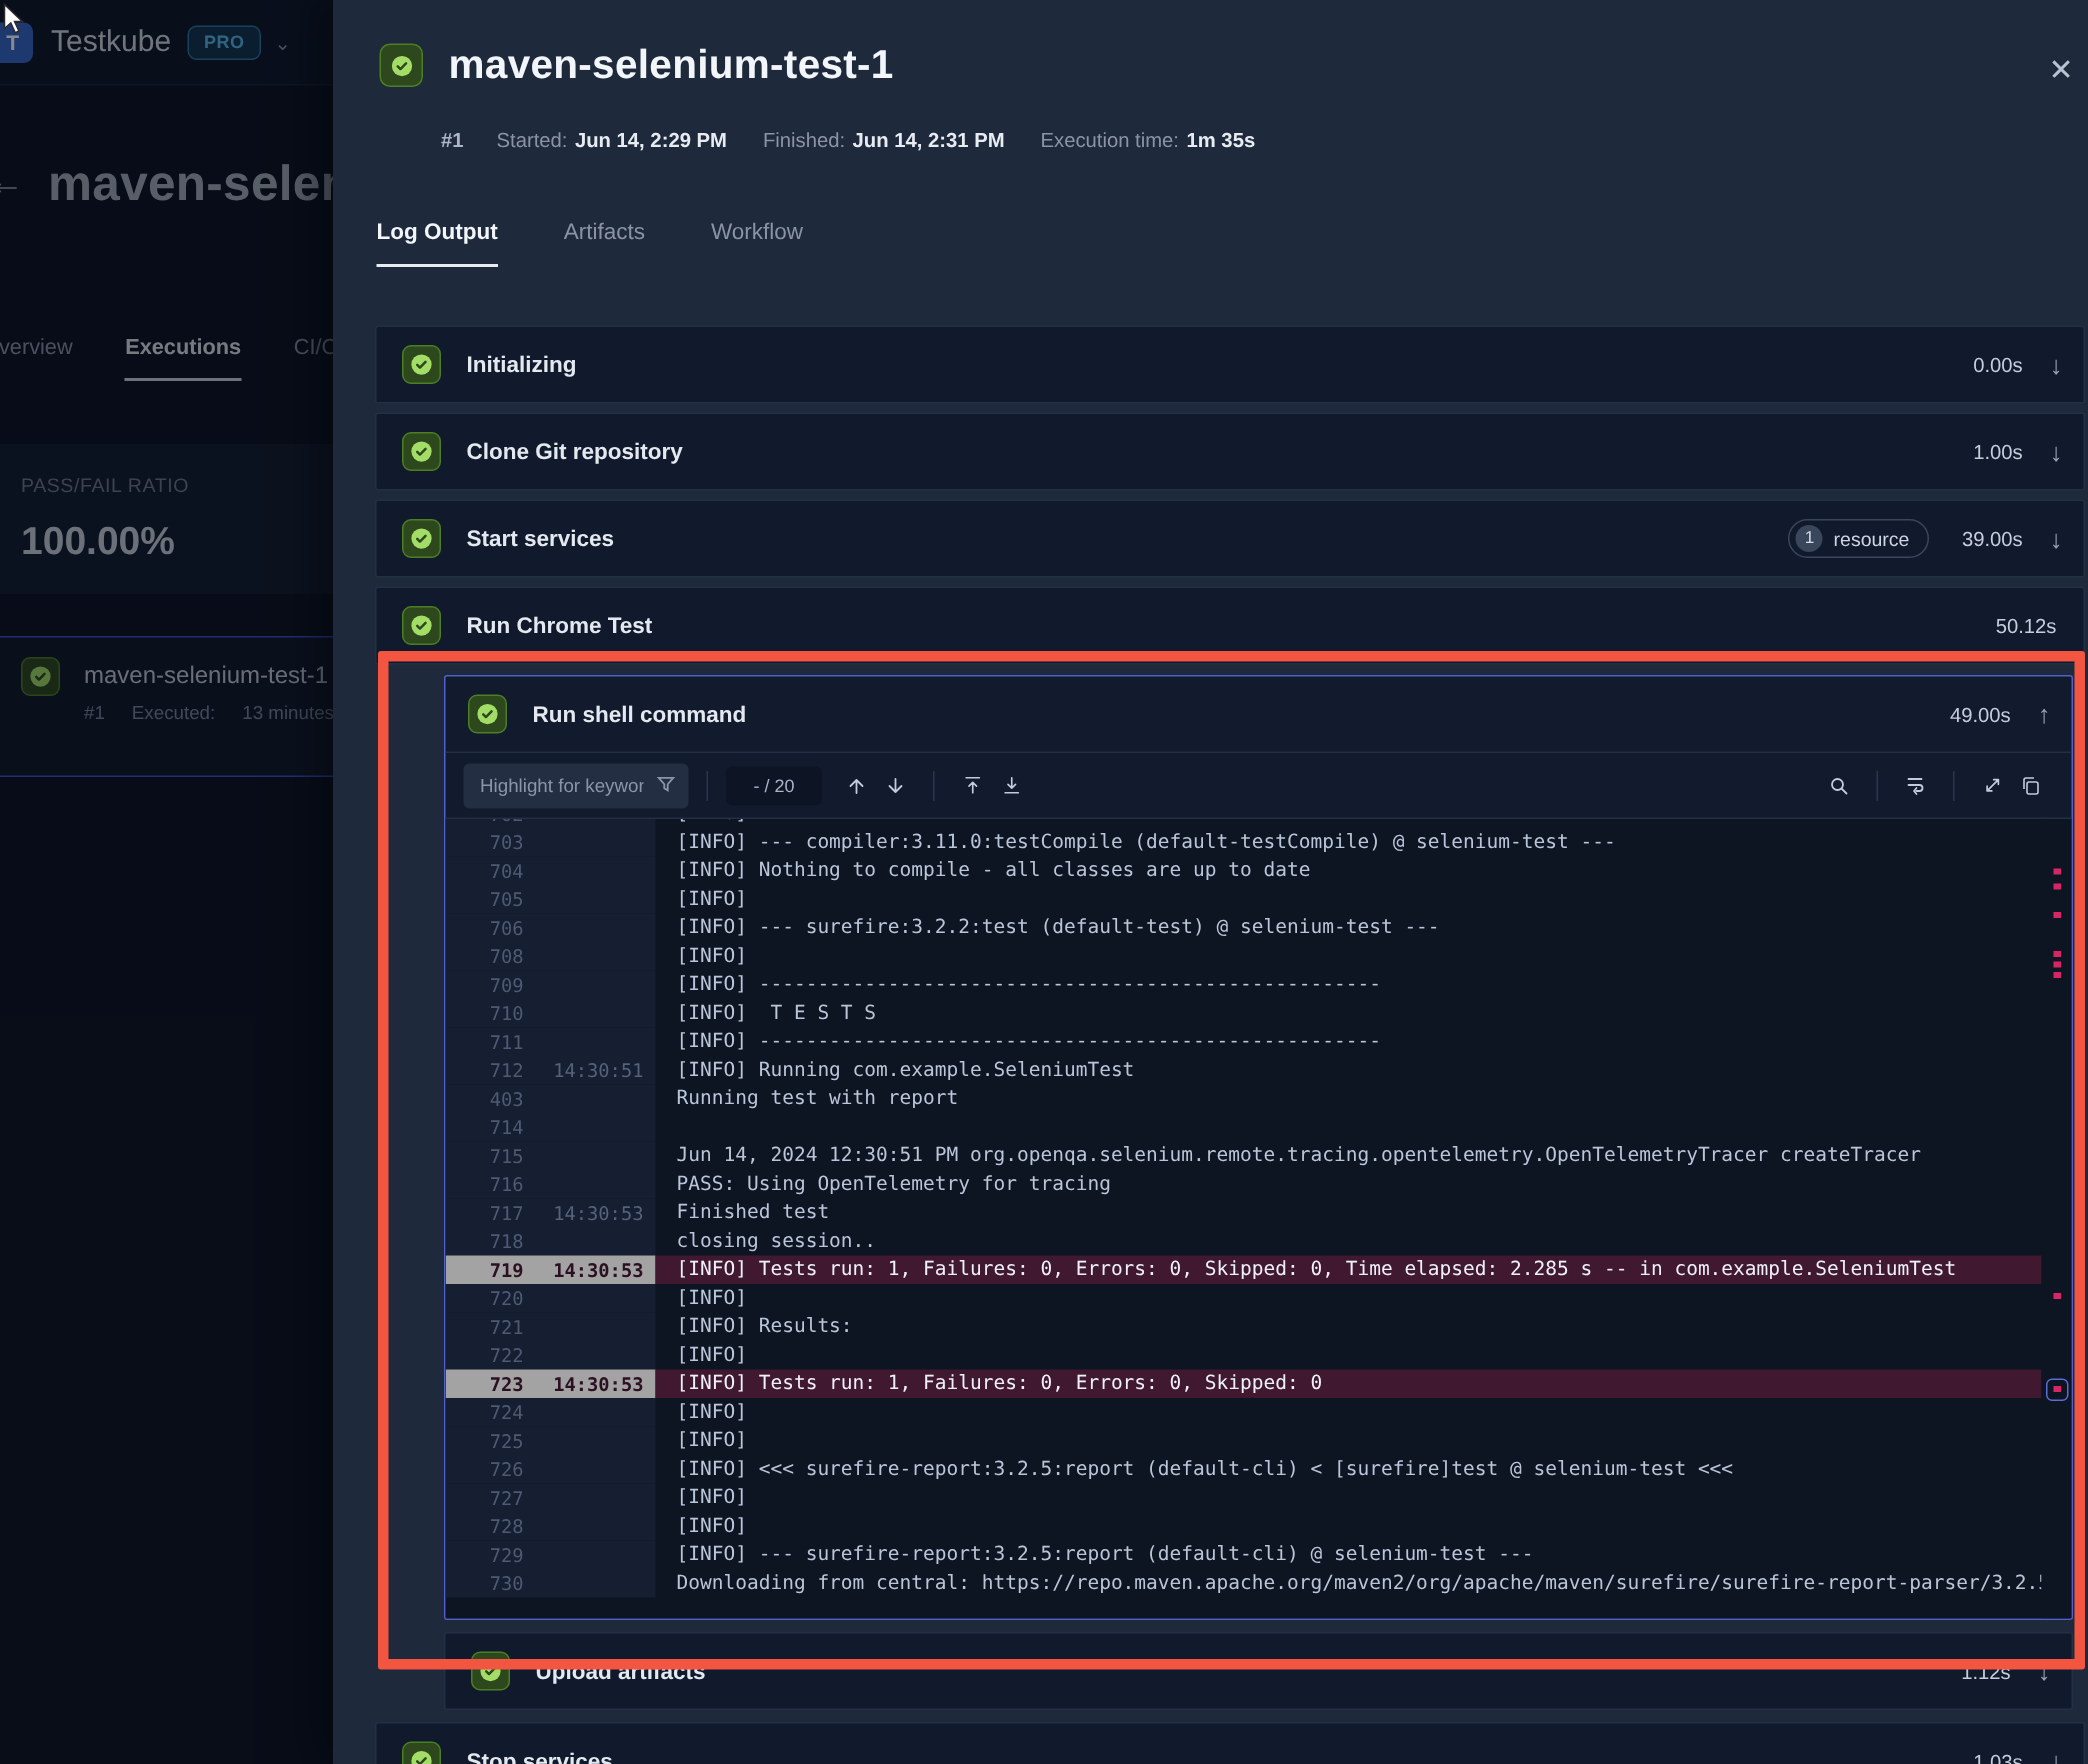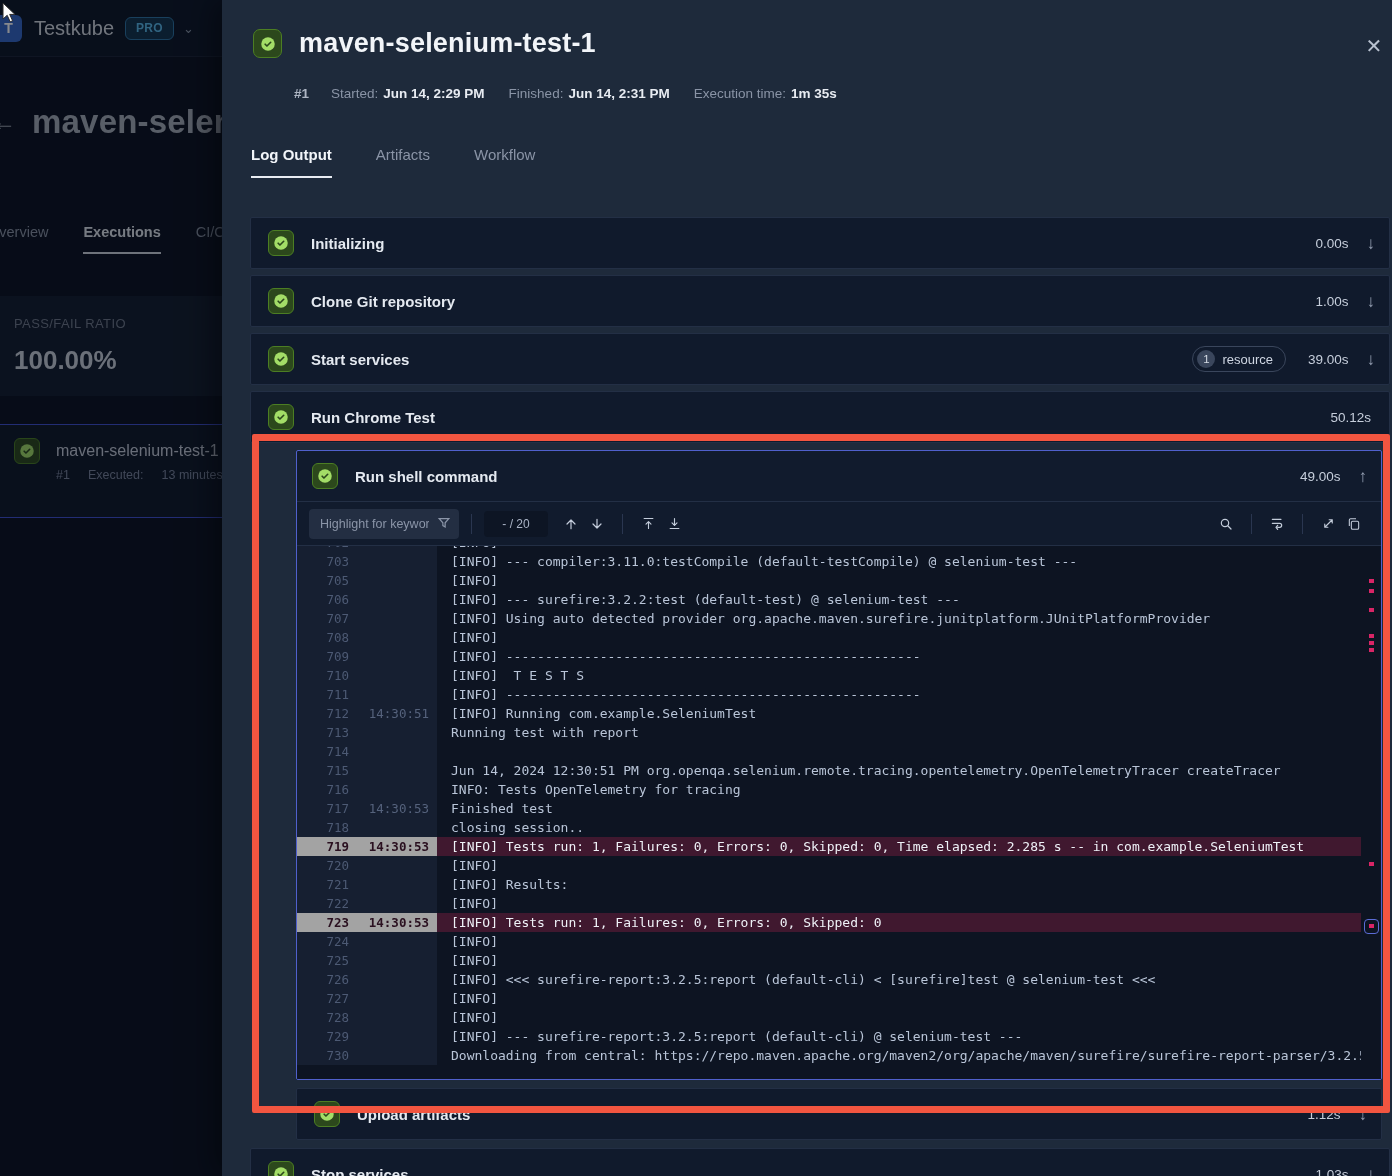--- a/index.html
+++ b/index.html
@@ -333,38 +333,38 @@
   </div>
               <div class="log-row">
     <span class="log-gutter">
       <span class="log-num">703</span>
       <span class="log-ts"></span>
     </span>
     <span class="log-text">[INFO] --- compiler:3.11.0:testCompile (default-testCompile) @ selenium-test ---</span>
   </div>
               <div class="log-row">
     <span class="log-gutter">
+      <span class="log-num">704</span>
+      <span class="log-ts"></span>
+    </span>
+    <span class="log-text">[INFO] Nothing to compile - all classes are up to date</span>
+  </div>
+              <div class="log-row">
+    <span class="log-gutter">
       <span class="log-num">705</span>
       <span class="log-ts"></span>
     </span>
     <span class="log-text">[INFO]</span>
   </div>
               <div class="log-row">
     <span class="log-gutter">
       <span class="log-num">706</span>
       <span class="log-ts"></span>
     </span>
     <span class="log-text">[INFO] --- surefire:3.2.2:test (default-test) @ selenium-test ---</span>
-  </div>
-              <div class="log-row">
-    <span class="log-gutter">
-      <span class="log-num">707</span>
-      <span class="log-ts"></span>
-    </span>
-    <span class="log-text">[INFO] Using auto detected provider org.apache.maven.surefire.junitplatform.JUnitPlatformProvider</span>
   </div>
               <div class="log-row">
     <span class="log-gutter">
       <span class="log-num">708</span>
       <span class="log-ts"></span>
     </span>
     <span class="log-text">[INFO]</span>
   </div>
               <div class="log-row">
     <span class="log-gutter">
@@ -389,21 +389,21 @@
   </div>
               <div class="log-row">
     <span class="log-gutter">
       <span class="log-num">712</span>
       <span class="log-ts">14:30:51</span>
     </span>
     <span class="log-text">[INFO] Running com.example.SeleniumTest</span>
   </div>
               <div class="log-row">
     <span class="log-gutter">
-      <span class="log-num">713</span>
+      <span class="log-num">403</span>
       <span class="log-ts"></span>
     </span>
     <span class="log-text">Running test with report</span>
   </div>
               <div class="log-row">
     <span class="log-gutter">
       <span class="log-num">714</span>
       <span class="log-ts"></span>
     </span>
   </div>
@@ -412,21 +412,21 @@
       <span class="log-num">715</span>
       <span class="log-ts"></span>
     </span>
     <span class="log-text">Jun 14, 2024 12:30:51 PM org.openqa.selenium.remote.tracing.opentelemetry.OpenTelemetryTracer createTracer</span>
   </div>
               <div class="log-row">
     <span class="log-gutter">
       <span class="log-num">716</span>
       <span class="log-ts"></span>
     </span>
-    <span class="log-text">INFO: Tests OpenTelemetry for tracing</span>
+    <span class="log-text">PASS: Using OpenTelemetry for tracing</span>
   </div>
               <div class="log-row">
     <span class="log-gutter">
       <span class="log-num">717</span>
       <span class="log-ts">14:30:53</span>
     </span>
     <span class="log-text">Finished test</span>
   </div>
               <div class="log-row">
     <span class="log-gutter">

